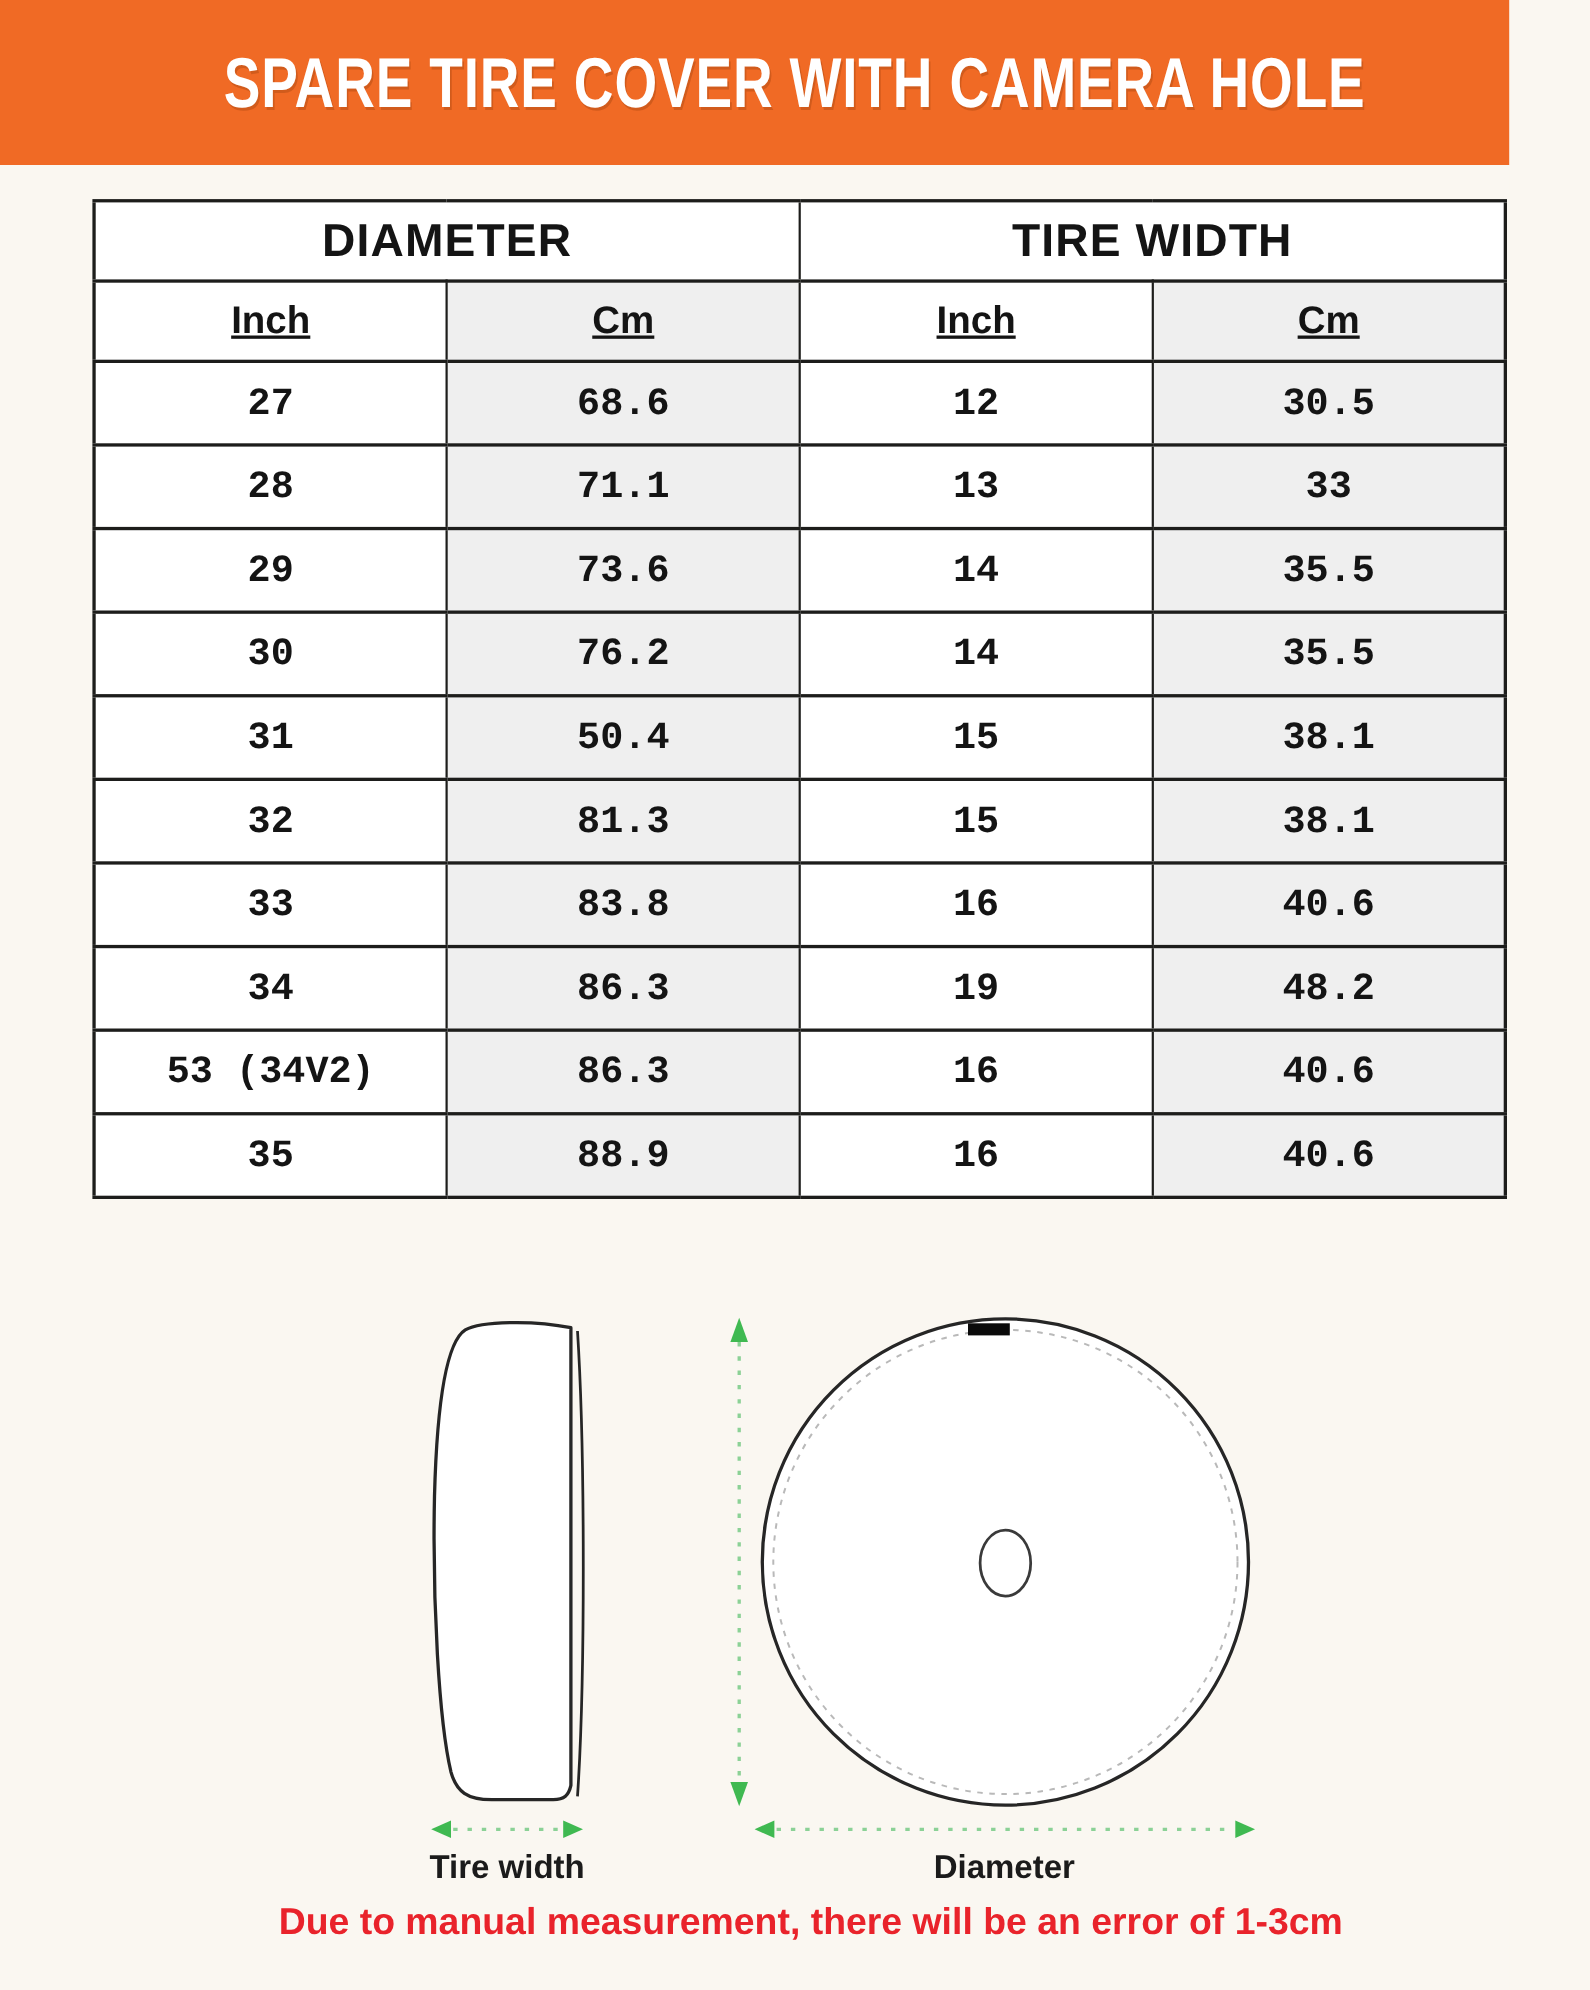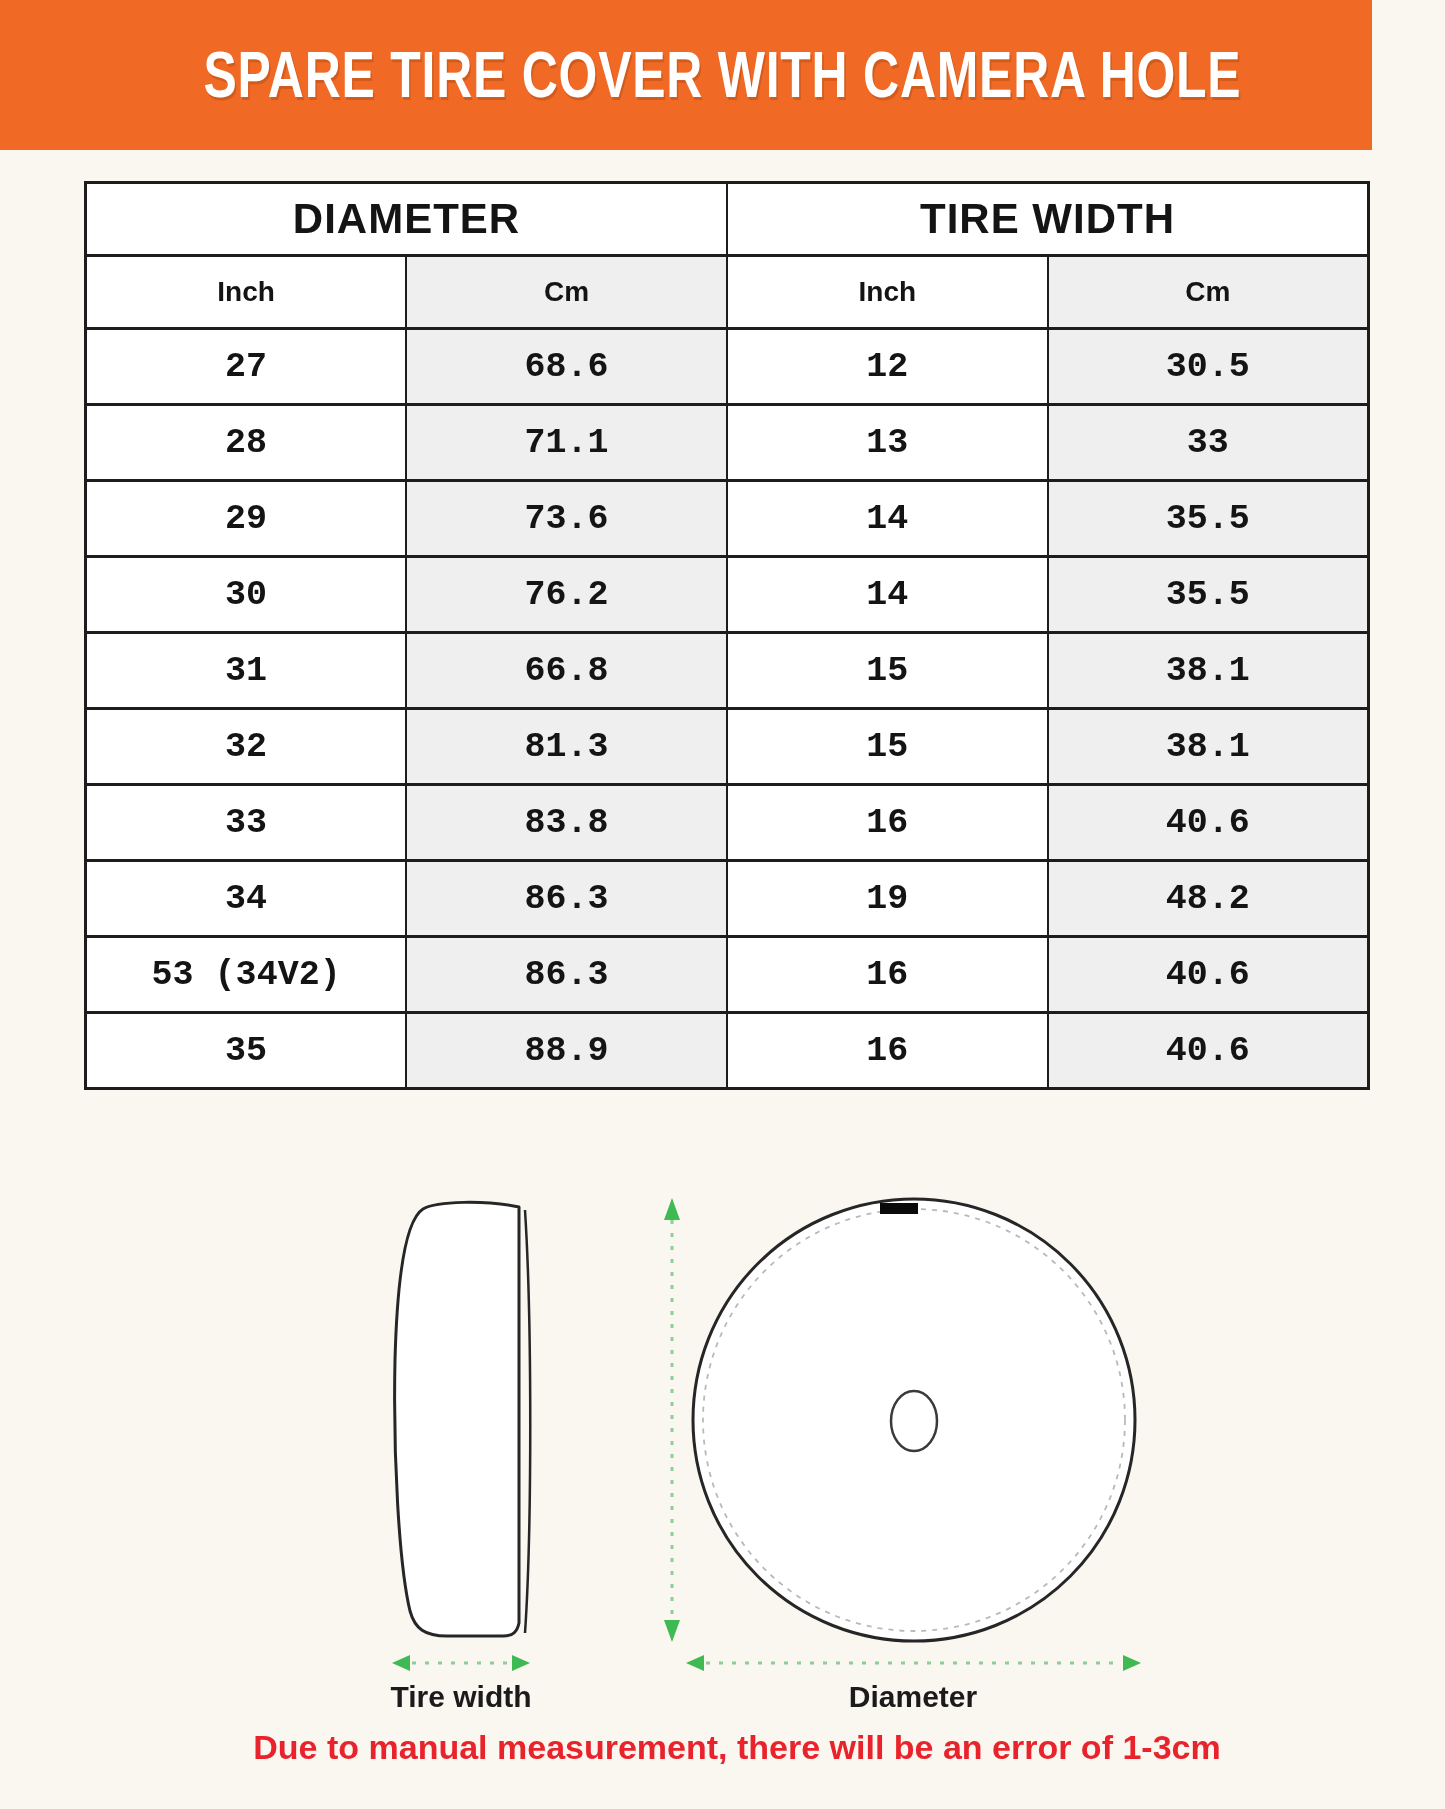--- a/index.html
+++ b/index.html
@@ -24,21 +24,21 @@
   .size-table{position:absolute;left:84px;top:181px;width:1286px;
     border-collapse:collapse;table-layout:fixed;background:var(--cell_white);}
   .size-table col{width:25%;}
   .size-table th,.size-table td{
     border:2px solid var(--border_dark);
     border-top-width:3px;border-bottom-width:3px;
     text-align:center;vertical-align:middle;color:var(--text_dark);
     background:var(--cell_white);}
   .size-table{border:3px solid var(--border_dark);}
   .size-table .group-row th{height:73px;font-size:42px;font-weight:700;letter-spacing:1px;}
-  .size-table .head-row th{height:73px;font-size:28px;font-weight:700;}
+  .size-table .head-row th{height:73px;font-size:35px;font-weight:700;text-decoration:underline;}
   .size-table tbody td{height:76px;font-size:35px;font-weight:600;font-family:Liberation Mono, monospace;}
   .size-table .c1,.size-table .c3,
   .size-table .head-row th:nth-child(2),
   .size-table .head-row th:nth-child(4){background:var(--cell_gray);}
 
   
   .diagram-svg{position:absolute;left:0;top:1150px;width:1445px;height:570px;}
   .outline{fill:#FFFFFF;stroke:var(--line_dark);stroke-width:3;stroke-linejoin:round;}
   .thin-line{fill:none;stroke:var(--line_dark);stroke-width:2.5;}
   .dash-circle{fill:none;stroke:#B9B9B9;stroke-width:1.8;stroke-dasharray:5 6;}
@@ -99,21 +99,21 @@
           <td class="c3">35.5</td>
         </tr>
         <tr>
           <td class="c0">30</td>
           <td class="c1">76.2</td>
           <td class="c2">14</td>
           <td class="c3">35.5</td>
         </tr>
         <tr>
           <td class="c0">31</td>
-          <td class="c1">66.8</td>
+          <td class="c1">50.4</td>
           <td class="c2">15</td>
           <td class="c3">38.1</td>
         </tr>
         <tr>
           <td class="c0">32</td>
           <td class="c1">81.3</td>
           <td class="c2">15</td>
           <td class="c3">38.1</td>
         </tr>
         <tr>

